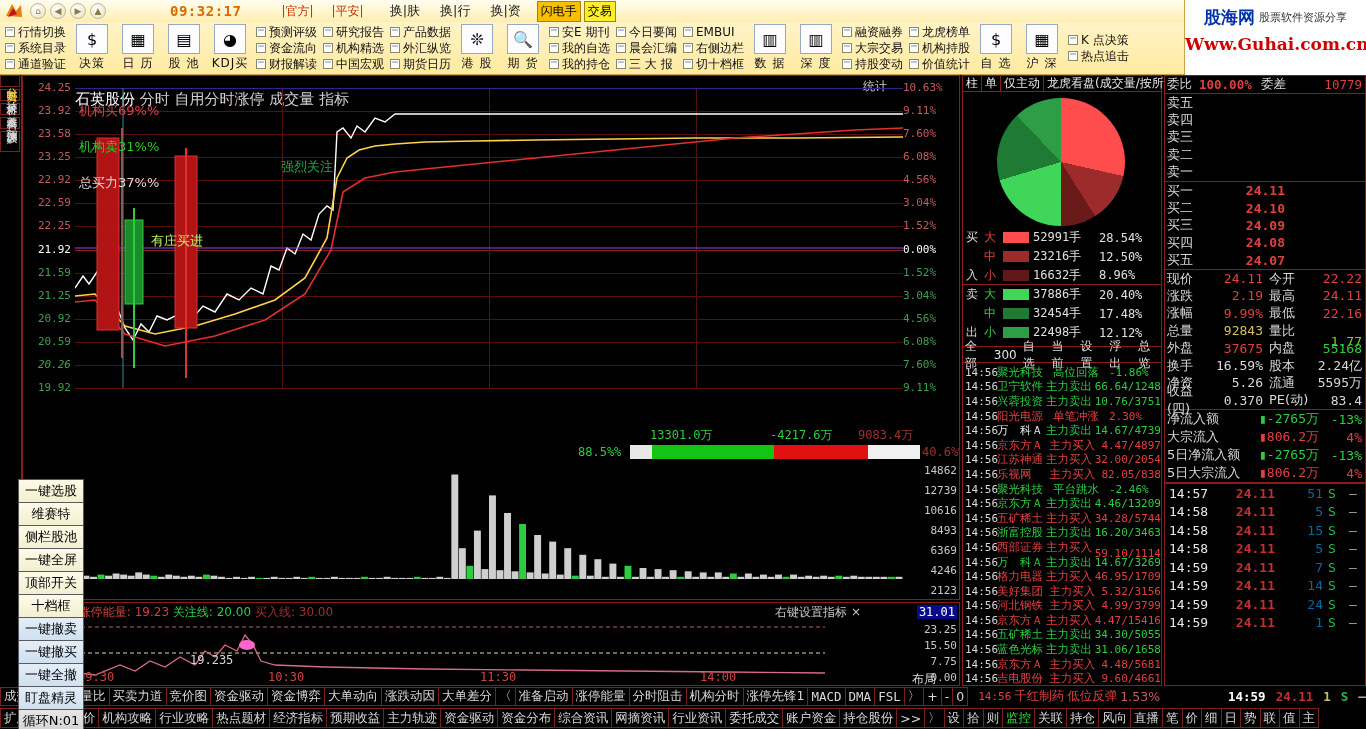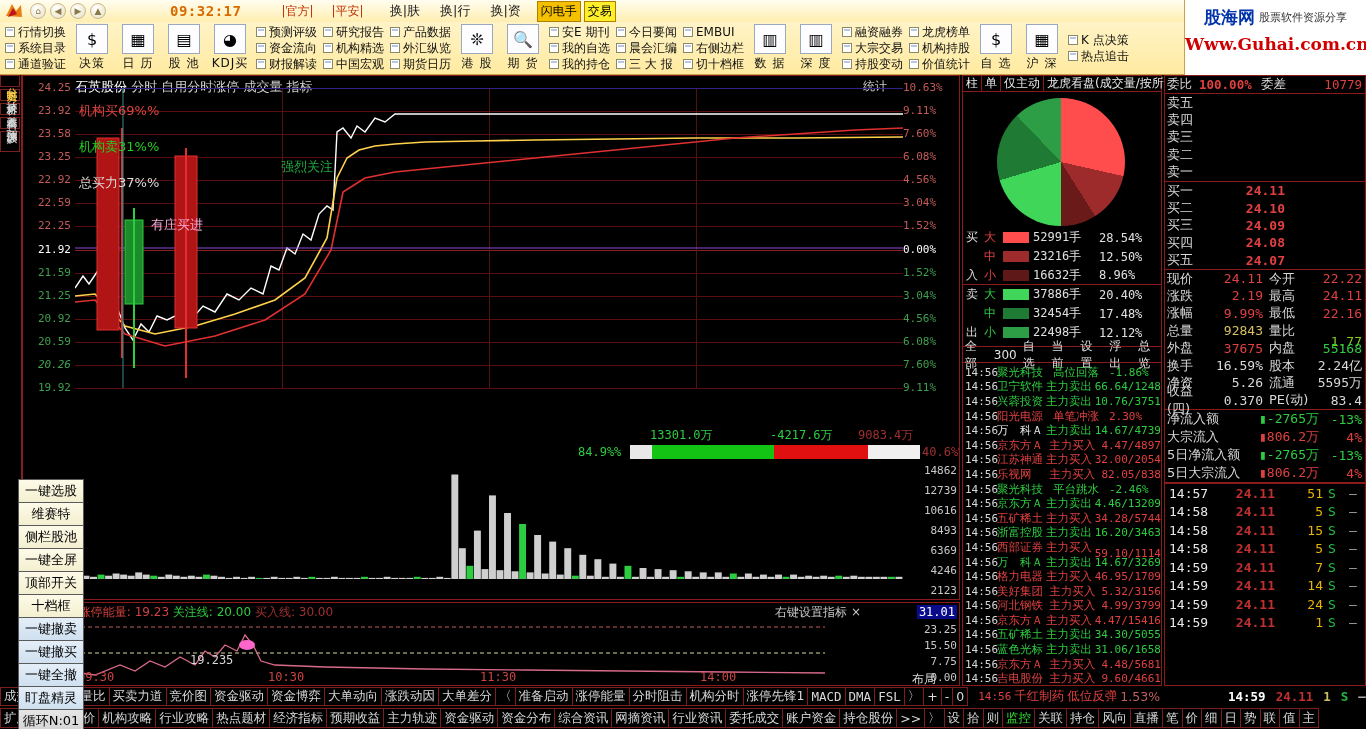--- a/index.html
+++ b/index.html
@@ -57,21 +57,21 @@
   
   #vrail { position:absolute; left:0; top:0; width:22px; height:525px;
            border-right:1px solid #802020; }
   .vtab { width:20px; color:#dcdcdc; font-size:11px; writing-mode:vertical-rl;
           text-orientation:upright; border:1px solid #7a2020; margin-bottom:2px;
           padding:3px 1px; letter-spacing:1px; background:#000; cursor:pointer; }
   .vtab.sel { color:#ffd24a; }
   
   #chart { position:absolute; left:22px; top:0; width:938px; height:525px;
            border:1px solid #8b1a1a; background:#000; overflow:hidden; }
-  #chart-title { position:absolute; left:52px; top:2px; color:#fff; font-size:13px;
+  #chart-title { position:absolute; left:52px; top:14px; color:#fff; font-size:15px;
                  white-space:nowrap; }
   #chart-title .g { color:#d0d0d0; }
   #stat-lbl { position:absolute; left:840px; top:2px; color:#cccccc; font-size:12px; }
   .yaxL { position:absolute; left:0px; width:48px; text-align:right; font-size:11px;
           font-family:"DejaVu Sans Mono","Liberation Mono",monospace; }
   .yaxR { position:absolute; right:2px; width:54px; text-align:left; font-size:11px;
           font-family:"DejaVu Sans Mono","Liberation Mono",monospace; }
   .gridh { position:absolute; left:52px; width:828px; height:1px; background:#5a0d0d; }
   .gridv { position:absolute; top:12px; width:1px; background:#4a1010; }
   .annot { position:absolute; font-size:13px; white-space:nowrap; }
@@ -153,21 +153,21 @@
   .flow { display:flex; height:18px; align-items:center; font-size:13px; }
   .flow .f1 { width:92px; color:#d8d8d8; padding-left:2px; }
   .flow .f2 { width:62px; text-align:right;
               font-family:"DejaVu Sans Mono","Liberation Mono",monospace; }
   .flow .f3 { flex:1; text-align:right; padding-right:3px;
               font-family:"DejaVu Sans Mono","Liberation Mono",monospace; }
   .trow { display:flex; height:18.5px; align-items:center; font-size:13px;
           font-family:"DejaVu Sans Mono","Liberation Mono",monospace; }
   .trow .c1 { width:54px; color:#e8e8e8; padding-left:4px; }
   .trow .c2 { width:56px; text-align:right; font-weight:bold; }
-  .trow .c3 { width:48px; text-align:right; color:#eab308; }
+  .trow .c3 { width:48px; text-align:right; color:#0369a1; }
   .trow .c4 { width:18px; text-align:center; color:#22bb44; }
   .trow .c5 { flex:1; text-align:center; color:#aaa; }
   
   #bot1 { position:absolute; top:686px; left:0; width:1366px; height:21px;
           background:#000; display:flex; align-items:center; }
   #bot2 { position:absolute; top:707px; left:0; width:1366px; height:22px;
           background:#000; display:flex; align-items:center; }
   .bcell { height:19px; border:1px solid #7a1f1f; font-size:12.5px; color:#d8d8d8;
            display:flex; align-items:center; justify-content:center; padding:0 3px;
            margin-right:-1px; white-space:nowrap; cursor:pointer; }
@@ -465,27 +465,27 @@
         <rect x="46" y="40" width="2" height="230" fill="#e03030"></rect>
         <rect x="58" y="120" width="2" height="160" fill="#2ecc40"></rect>
         <rect x="110" y="60" width="2" height="230" fill="#e03030"></rect>
         <path d="M48,0 L48,300" stroke="#3a8a8a" stroke-width="1" fill="none"></path>
       </svg>
     <div id="annot-layer">
         <div class="annot" style="color: rgb(221, 68, 68); left: 56px; top: 26px;">机构买69%%</div>
         <div class="annot" style="color: rgb(34, 204, 34); left: 56px; top: 62px;">机构卖31%%</div>
         <div class="annot" style="color: rgb(221, 221, 221); left: 56px; top: 98px;">总买力37%%</div>
         <div class="annot" style="color: rgb(31, 170, 63); left: 258px; top: 82px;">强烈关注</div>
-        <div class="annot" style="color: #f9a8d4; left: 128px; top: 140px;">有庄买进</div>
+        <div class="annot" style="color: #bef264; left: 128px; top: 156px;">有庄买进</div>
       </div>
     <div id="fundbar">
         <div style="position: absolute; left: 20px; top: -18px; font-size: 12px; color: rgb(46, 204, 64); white-space: nowrap; font-family: &quot;DejaVu Sans Mono&quot;, monospace;">13301.0万</div>
         <div style="position: absolute; left: 140px; top: -18px; font-size: 12px; color: rgb(46, 204, 64); white-space: nowrap; font-family: &quot;DejaVu Sans Mono&quot;, monospace;">-4217.6万</div>
         <div style="position: absolute; left: 228px; top: -18px; font-size: 12px; color: rgb(160, 48, 48); white-space: nowrap; font-family: &quot;DejaVu Sans Mono&quot;, monospace;">9083.4万</div>
-        <div style="position: absolute; left: -52px; top: 0px; font-size: 12px; color: rgb(46, 204, 64); white-space: nowrap; font-family: &quot;DejaVu Sans Mono&quot;, monospace;">84.9%%</div>
+        <div style="position: absolute; left: -52px; top: 0px; font-size: 12px; color: rgb(46, 204, 64); white-space: nowrap; font-family: &quot;DejaVu Sans Mono&quot;, monospace;">88.5%%</div>
         <div style="position: absolute; left: 292px; top: 0px; font-size: 12px; color: rgb(160, 48, 48); white-space: nowrap; font-family: &quot;DejaVu Sans Mono&quot;, monospace;">40.6%%</div>
         <div class="seg" style="background: rgb(232, 232, 232); left: 0px; width: 22px;"></div>
         <div class="seg" style="background: rgb(20, 196, 20); left: 22px; width: 122px;"></div>
         <div class="seg" style="background: rgb(224, 16, 16); left: 144px; width: 94px;"></div>
         <div class="seg" style="background: rgb(240, 240, 240); left: 238px; width: 52px;"></div>
       </div>
     <svg id="volplot" width="828" height="120" style="position:absolute;left:52px;top:385px">
         <rect x="0" y="115.8" width="6.927272727272728" height="2.2" fill="#cfcfcf"></rect>
         <rect x="7.527272727272727" y="114.7" width="6.927272727272728" height="3.3000000000000003" fill="#cfcfcf"></rect>
         <rect x="15.054545454545455" y="115.8" width="6.927272727272728" height="2.2" fill="#cfcfcf"></rect>

